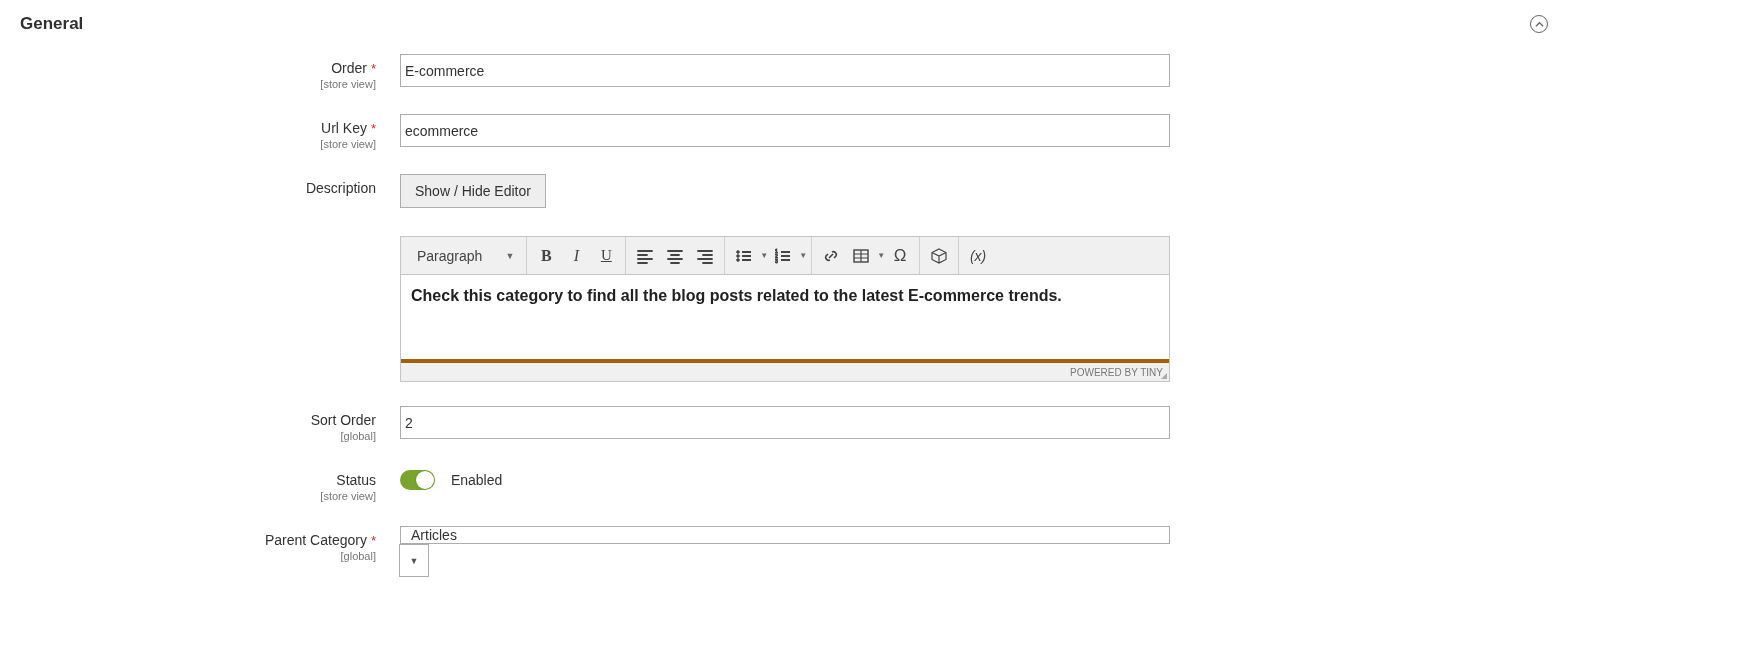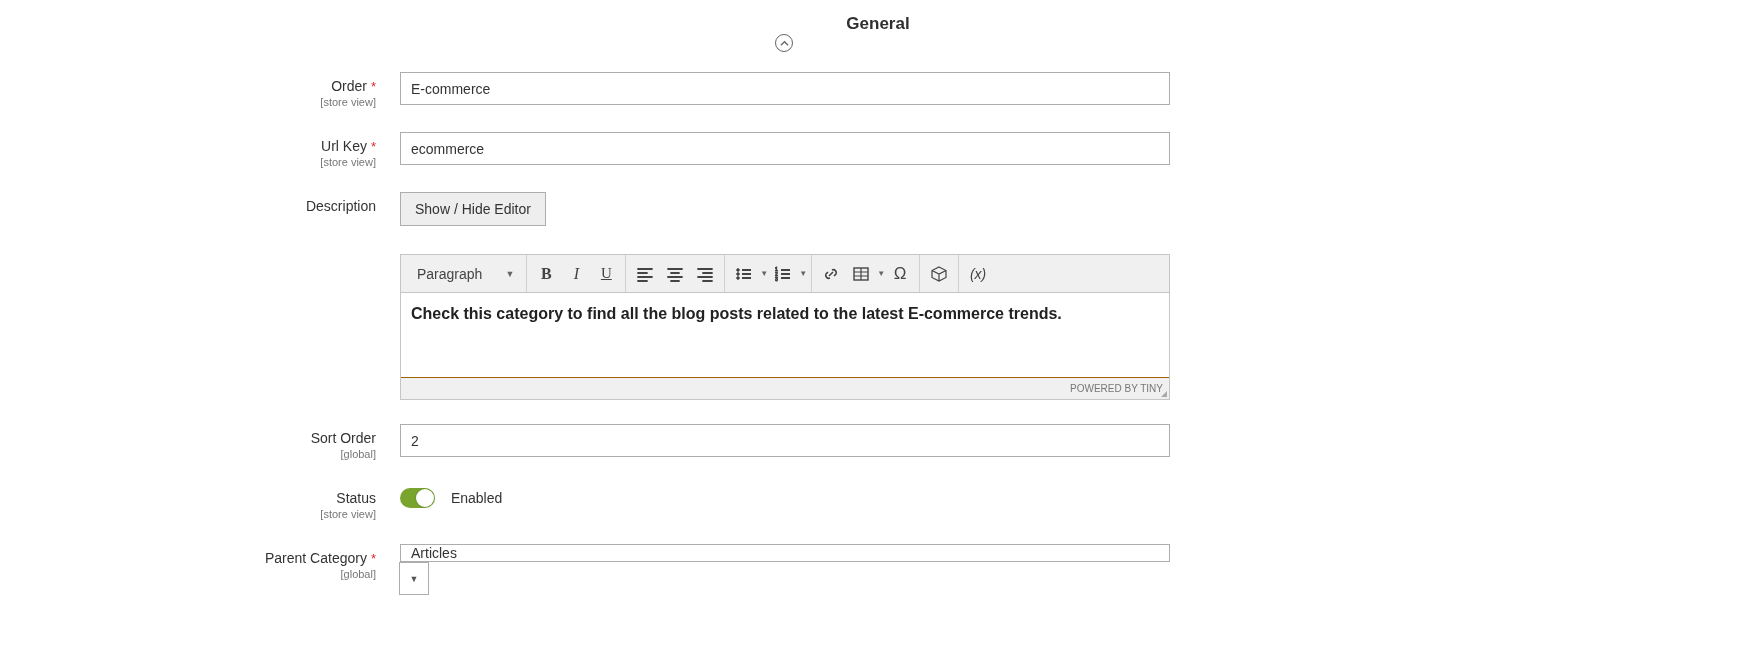--- a/index.html
+++ b/index.html
@@ -8,21 +8,20 @@
     font-size: 14px;
     color: #333;
     background: #fff;
     padding: 10px 20px;
   }
   .section-header {
     display: flex;
     justify-content: space-between;
     align-items: center;
     padding: 4px 0 20px 0;
-    flex-direction: column;
   }
   .section-title {
     font-size: 17px;
     font-weight: 600;
     color: #303030;
   }
   .collapse-icon {
     width: 18px; height: 18px;
     border: 1px solid #666;
     border-radius: 50%;
@@ -61,21 +60,21 @@
     display: block;
     margin-top: 2px;
   }
   .input-col {
     width: 770px;
   }
   .text-input {
     width: 100%;
     height: 33px;
     border: 1px solid #adadad;
-    padding: 0 10px;
+    padding: 0 4px;
     font-size: 14px;
     color: #333;
     font-family: inherit;
   }
   .btn {
     background: #eee;
     border: 1px solid #adadad;
     padding: 8px 14px;
     font-size: 14px;
     color: #333;
@@ -130,21 +129,21 @@
   .editor-body {
     min-height: 84px;
     padding: 12px 10px;
     background: #fff;
     font-size: 16px;
     color: #222;
   }
   .editor-body-content { font-weight: 700; }
   .editor-footer {
     background: #f0f0f0;
-    border-top: 1px solid #a16207;
+    border-top: 4px solid #a16207;
     height: 22px;
     display: flex;
     justify-content: flex-end;
     align-items: center;
     padding: 8px 6px;
     font-size: 10px;
     color: #777;
     position: relative;
   }
   .resize-handle {

